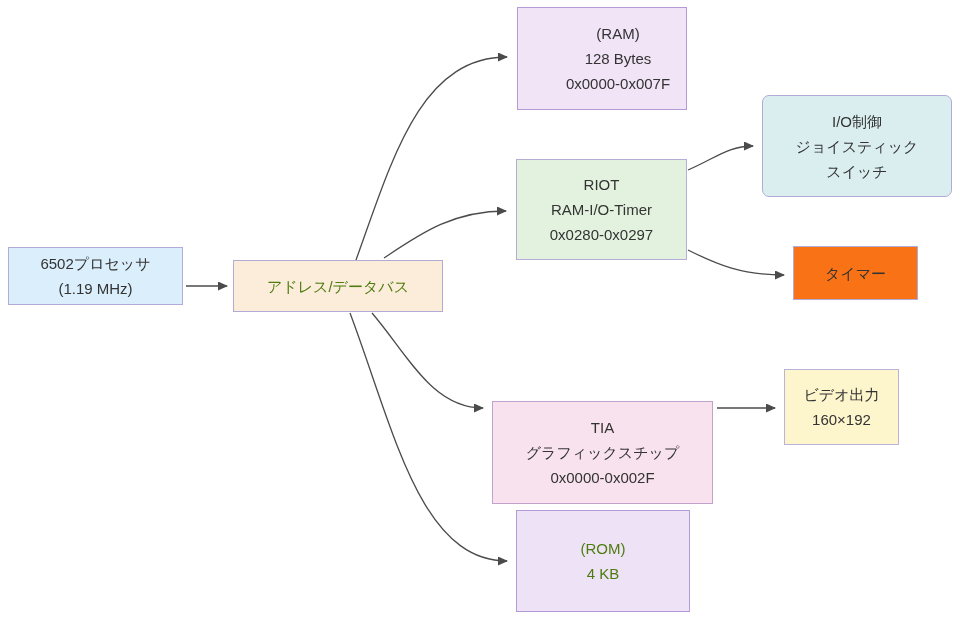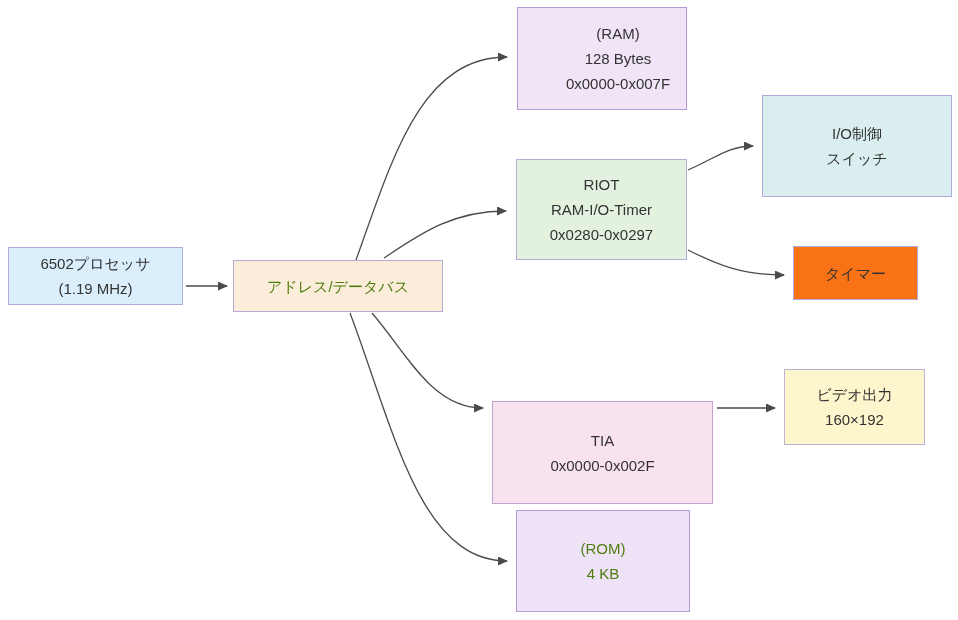--- a/index.html
+++ b/index.html
@@ -43,21 +43,21 @@
     line-height: 25px;
   }
   
   #node-cpu   { left: 8px;   top: 247px; width: 175px; height: 58px;  }
   #node-bus   { left: 233px; top: 260px; width: 210px; height: 52px;  }
   #node-ram   { left: 517px; top: 7px;   width: 170px; height: 103px; }
   #node-riot  { left: 516px; top: 159px; width: 171px; height: 101px; }
   #node-io    { left: 762px; top: 95px;  width: 190px; height: 102px; }
   #node-timer { left: 793px; top: 246px; width: 125px; height: 54px;  }
   #node-tia   { left: 492px; top: 357px; width: 221px; height: 103px; }
-  #node-video { left: 784px; top: 369px; width: 141px; height: 76px;  }
+  #node-video { left: 784px; top: 369px; width: 115px; height: 76px;  }
   #node-rom   { left: 516px; top: 510px; width: 174px; height: 102px; }
 </style>
 </head>
 <body style="background: rgb(255, 255, 255);">
 
 <div class="canvas">
 
   <svg class="edge-layer" width="958" height="620" viewBox="0 0 958 620" xmlns="http://www.w3.org/2000/svg">
     <defs>
       <marker id="arrow" markerWidth="11" markerHeight="9" refX="9" refY="4.5" orient="auto" markerUnits="userSpaceOnUse">
@@ -88,31 +88,33 @@
     <div>128 Bytes</div>
     <div>0x0000-0x007F</div>
   </div>
 
   <div class="node" id="node-riot" style="background: rgb(227, 242, 223); border-color: rgb(180, 173, 215); color: rgb(51, 51, 51); text-align: right;">
     <div>RIOT</div>
     <div>RAM-I/O-Timer</div>
     <div>0x0280-0x0297</div>
   </div>
 
-  <div class="node" id="node-io" style="background: rgb(218, 238, 240); border-color: rgb(178, 171, 216); color: rgb(51, 51, 51);">
+  <div class="node" id="node-io" style="background: rgb(218, 238, 240); border-color: rgb(178, 171, 216); color: rgb(51, 51, 51); border-radius: 7px;">
     <div>I/O制御</div>
+    <div>ジョイスティック</div>
     <div>スイッチ</div>
   </div>
 
   <div class="node" id="node-timer" style="background: #f97316; border-color: rgb(178, 171, 216); color: rgb(51, 51, 51);">
     <div>タイマー</div>
   </div>
 
   <div class="node" id="node-tia" style="background: rgb(248, 226, 237); border-color: rgb(195, 163, 205); color: rgb(51, 51, 51); margin-top: 44px;">
     <div>TIA</div>
+    <div>グラフィックスチップ</div>
     <div>0x0000-0x002F</div>
   </div>
 
   <div class="node" id="node-video" style="background: rgb(253, 245, 204); border-color: rgb(188, 179, 218); color: rgb(51, 51, 51);">
     <div>ビデオ出力</div>
     <div>160×192</div>
   </div>
 
   <div class="node" id="node-rom" style="background: rgb(238, 226, 247); border-color: rgb(180, 155, 213); color: #4d7c0f;">
     <div>(ROM)</div>

